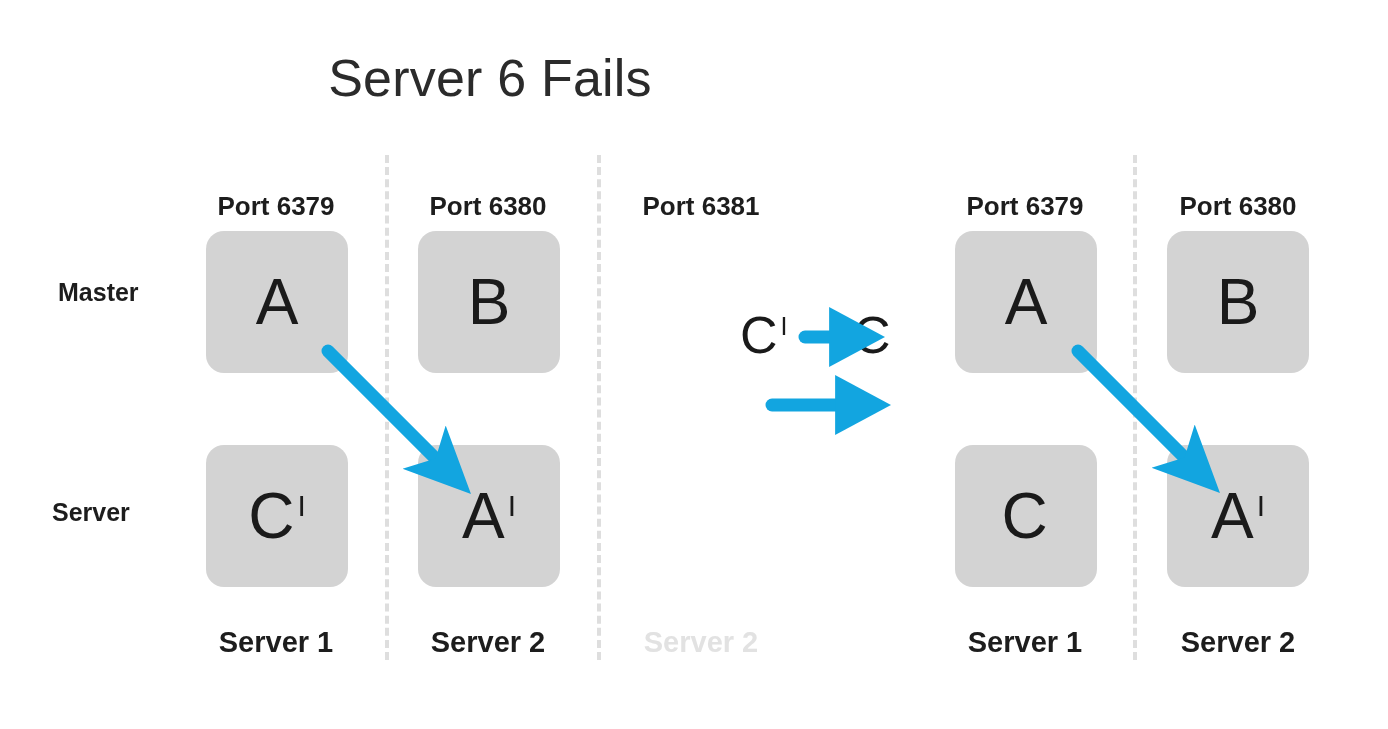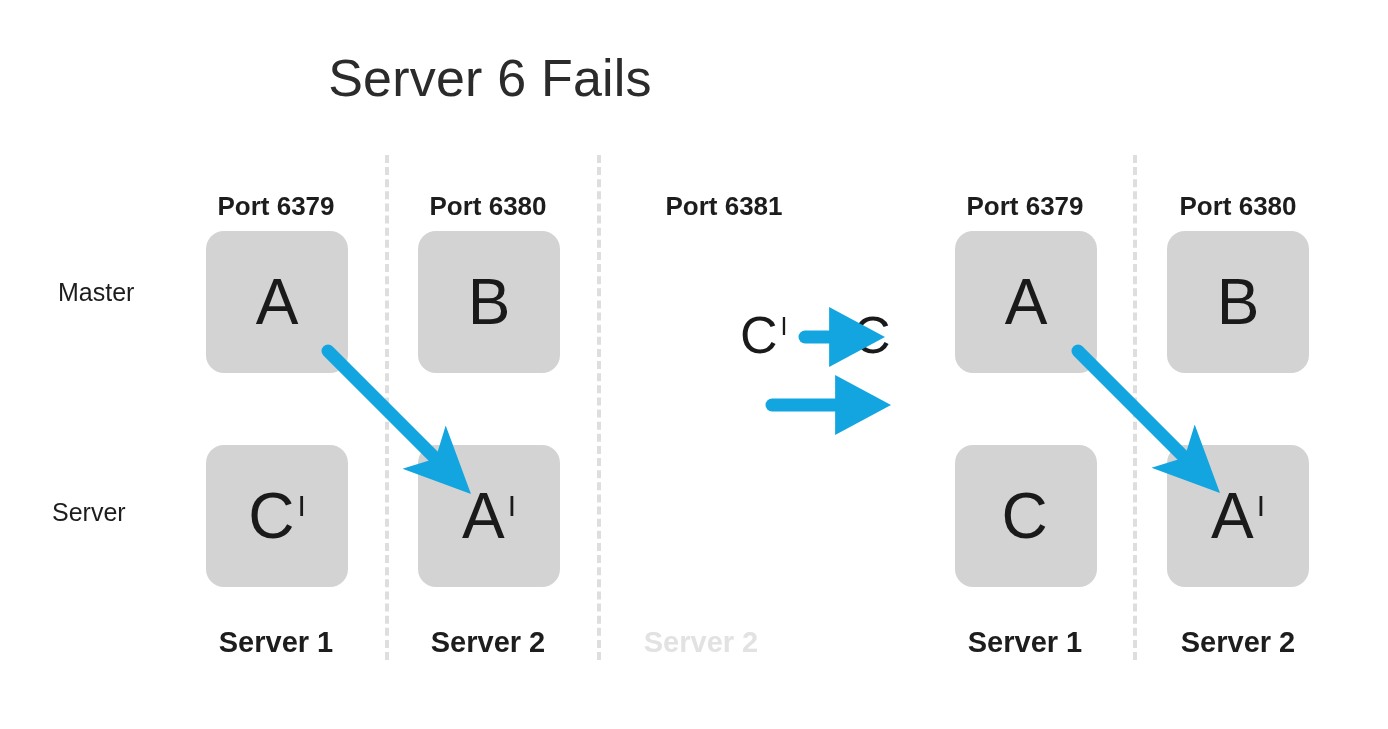--- a/index.html
+++ b/index.html
@@ -30,21 +30,21 @@
     font-weight: 400;
     letter-spacing: 0.2px;
     color: #2b2b2b;
     white-space: nowrap;
   }
 
   
   .row-label {
     position: absolute;
     font-size: 25px;
-    font-weight: 400;
+    font-weight: 700;
     color: #1d1d1d;
     white-space: nowrap;
   }
   #label-master  { left: 58px; top: 278px; }
   #label-replica { left: 52px; top: 498px; }
 
   
   .divider {
     position: absolute;
     top: 155px;
@@ -133,21 +133,21 @@
 
   <div class="row-label" id="label-master">Master</div>
   <div class="row-label" id="label-replica">Server</div>
 
   <div class="divider" style="left:385px;"></div>
   <div class="divider" style="left:597px;"></div>
   <div class="divider" style="left:1133px;"></div>
 
   <div class="port-label" style="left:176px;">Port 6379</div>
   <div class="port-label" style="left:388px;">Port 6380</div>
-  <div class="port-label" style="left:624px;">Port 6381</div>
+  <div class="port-label" style="left:601px;">Port 6381</div>
 
   <div class="node" style="left:206px; top:231px;">
     <span class="node-text"><span>A</span></span>
   </div>
   <div class="node" style="left:418px; top:231px;">
     <span class="node-text"><span>B</span></span>
   </div>
 
   <div class="node" style="left:206px; top:445px;">
     <span class="node-text"><span>C</span><span class="prime">I</span></span>

